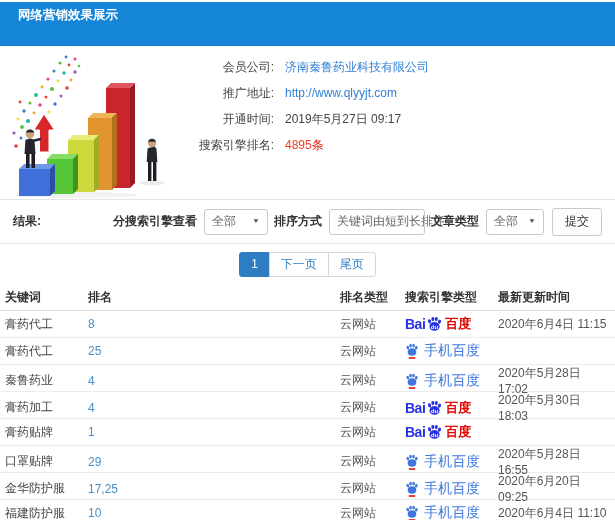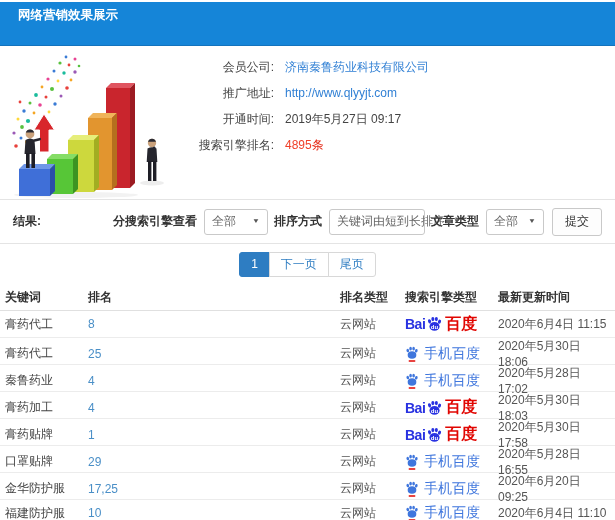--- a/index.html
+++ b/index.html
@@ -56,21 +56,21 @@
   .c-rank { color:#4a8fc7; text-decoration:none; cursor:pointer; }
   .c-ranktype { color:#555; }
   .c-date { color:#555; }
 
   
   .engine { display:flex; align-items:center; }
   .eng-baidu, .eng-mobile { display:none; align-items:center; }
   .engine-baidu .eng-baidu { display:inline-flex; }
   .engine-mobile .eng-mobile { display:inline-flex; }
   .eng-baidu .bai { color:#2932e1; font-size:14px; font-weight:bold; letter-spacing:-.5px; }
-  .eng-baidu .du-cn { color:#e10602; font-size:16px; font-weight:bold; margin-left:1px; }
+  .eng-baidu .du-cn { color:#e10602; font-size:13px; font-weight:bold; margin-left:1px; }
   .eng-baidu svg { margin:0 1px 0 1px; }
   .eng-mobile .m-label { color:#3f76dd; font-size:14px; margin-left:5px; }
   .t-row.partial { border-bottom:none; height:30px; align-items:start; }
   .t-row.partial .engine { padding-top:6px; }
 </style>
 </head>
 <body>
 
 <svg width="0" height="0" style="position:absolute">
   <defs>
@@ -261,21 +261,20 @@
       <span class="engine engine-mobile">
 
         <span class="eng-mobile">
             <svg viewBox="0 0 24 28" width="14" height="16">
               <use href="#pawg" fill="#3f76dd"></use>
               <rect x="6" y="25" width="12" height="2.6" rx="1.2" fill="#e10602"></rect>
             </svg>
             <span class="m-label">手机百度</span>
           </span>
       </span>
-      <span class="c-date">2020年5月30日 18:06</span>
     </div>
 
     <div class="t-row">
       <span class="c-keyword">秦鲁药业</span>
       <a class="c-rank">4</a>
       <span class="c-ranktype">云网站</span>
       <span class="engine engine-mobile">
 
         <span class="eng-mobile">
             <svg viewBox="0 0 24 28" width="14" height="16">
@@ -314,21 +313,20 @@
         <span class="eng-baidu">
             <b class="bai">Bai</b>
             <svg viewBox="0 0 24 24" width="17" height="16">
               <use href="#pawg" fill="#2932e1"></use>
               <text x="12" y="19" text-anchor="middle" font-size="9" font-weight="bold" fill="#fff">du</text>
             </svg>
             <b class="du-cn">百度</b>
           </span>
 
       </span>
-      <span class="c-date">2020年5月30日 17:58</span>
     </div>
 
     <div class="t-row">
       <span class="c-keyword">口罩贴牌</span>
       <a class="c-rank">29</a>
       <span class="c-ranktype">云网站</span>
       <span class="engine engine-mobile">
 
         <span class="eng-mobile">
             <svg viewBox="0 0 24 28" width="14" height="16">

